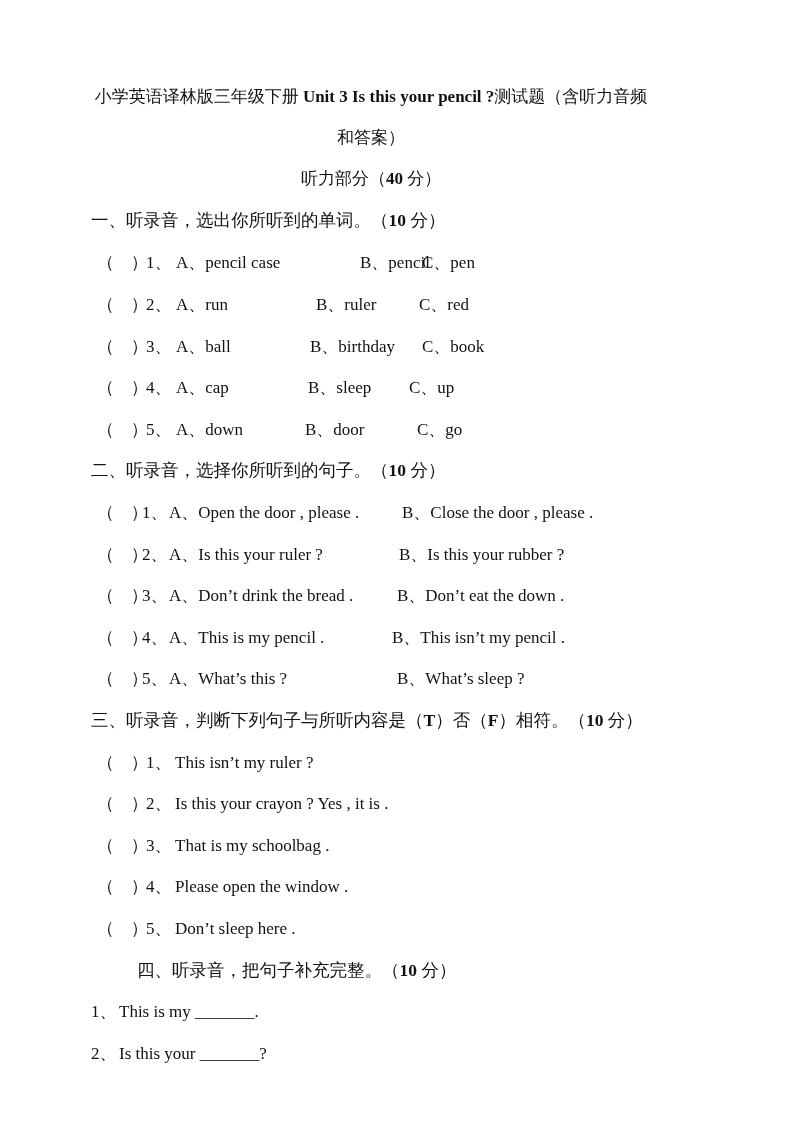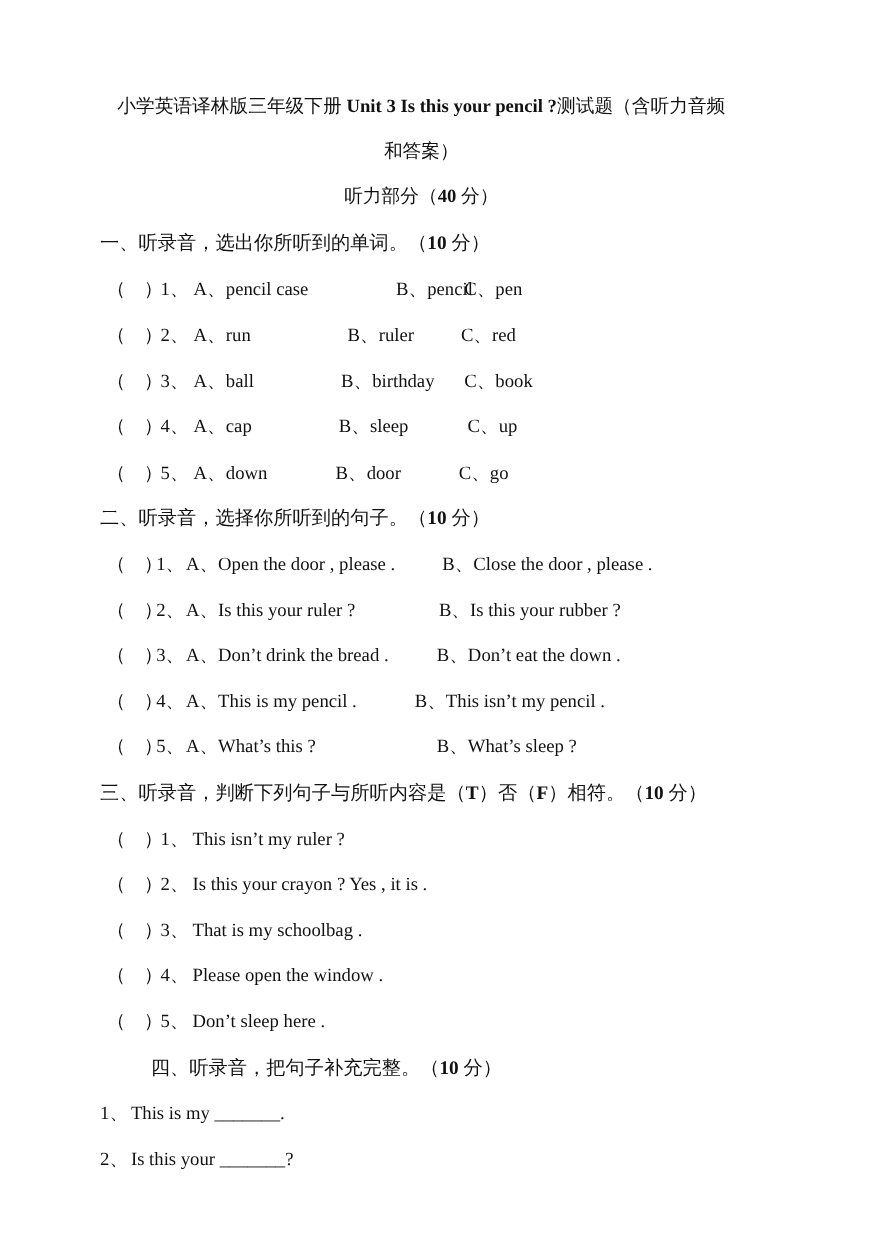--- a/index.html
+++ b/index.html
@@ -4,21 +4,21 @@
 <style>
   html, body { margin: 0; padding: 0; background: #ffffff; }
   body {
     width: 793px; height: 1122px; position: relative; overflow: hidden;
     font-family: "Liberation Serif", "DejaVu Serif", serif;
     color: #111111;
   }
   .line {
     position: absolute; white-space: nowrap; font-size: 17px; line-height: 22px;
   }
-  .center { left: 16px; width: 734px; text-align: center; }
+  .center { left: 4px; width: 734px; text-align: center; }
   .bold-en { font-weight: bold; }
   .heading { font-size: 17.5px; }
   .abs { position: absolute; white-space: nowrap; }
 </style>
 </head>
 <body>
 
 <div class="line center" style="top:86px;">
   <span>小学英语译林版三年级下册 </span><span class="bold-en">Unit 3 Is this your pencil ?</span><span>测试题（含听力音频</span>
 </div>
@@ -52,21 +52,21 @@
     <span class="abs" style="left:49px;">3、</span>
     <span class="abs" style="left:79px;">A、ball</span>
     <span class="abs" style="left:213px;">B、birthday</span>
     <span class="abs" style="left:325px;">C、book</span>
   </div>
   <div class="abs line" style="top:377px; left:97px;">
     <span class="abs" style="left:0;">（　）</span>
     <span class="abs" style="left:49px;">4、</span>
     <span class="abs" style="left:79px;">A、cap</span>
     <span class="abs" style="left:211px;">B、sleep</span>
-    <span class="abs" style="left:328px;">C、up</span>
+    <span class="abs" style="left:312px;">C、up</span>
   </div>
   <div class="abs line" style="top:419px; left:97px;">
     <span class="abs" style="left:0;">（　）</span>
     <span class="abs" style="left:49px;">5、</span>
     <span class="abs" style="left:79px;">A、down</span>
     <span class="abs" style="left:208px;">B、door</span>
     <span class="abs" style="left:320px;">C、go</span>
   </div>
 </div>
 
@@ -90,21 +90,21 @@
   <div class="abs line" style="top:585px; left:97px;">
     <span class="abs" style="left:0;">（　）</span>
     <span class="abs" style="left:45px;">3、</span>
     <span class="abs" style="left:72px;">A、Don’t drink the bread .</span>
     <span class="abs" style="left:300px;">B、Don’t eat the down .</span>
   </div>
   <div class="abs line" style="top:627px; left:97px;">
     <span class="abs" style="left:0;">（　）</span>
     <span class="abs" style="left:45px;">4、</span>
     <span class="abs" style="left:72px;text-align:center;">A、This is my pencil .</span>
-    <span class="abs" style="left:280px;">B、This isn’t my pencil .</span>
+    <span class="abs" style="left:295px;">B、This isn’t my pencil .</span>
   </div>
   <div class="abs line" style="top:668px; left:97px;">
     <span class="abs" style="left:0;">（　）</span>
     <span class="abs" style="left:45px;">5、</span>
     <span class="abs" style="left:72px;">A、What’s this ?</span>
     <span class="abs" style="left:300px;">B、What’s sleep ?</span>
   </div>
 </div>
 
 <div class="line heading" style="top:709px; left:91px;font-family:Liberation Serif, serif;">

